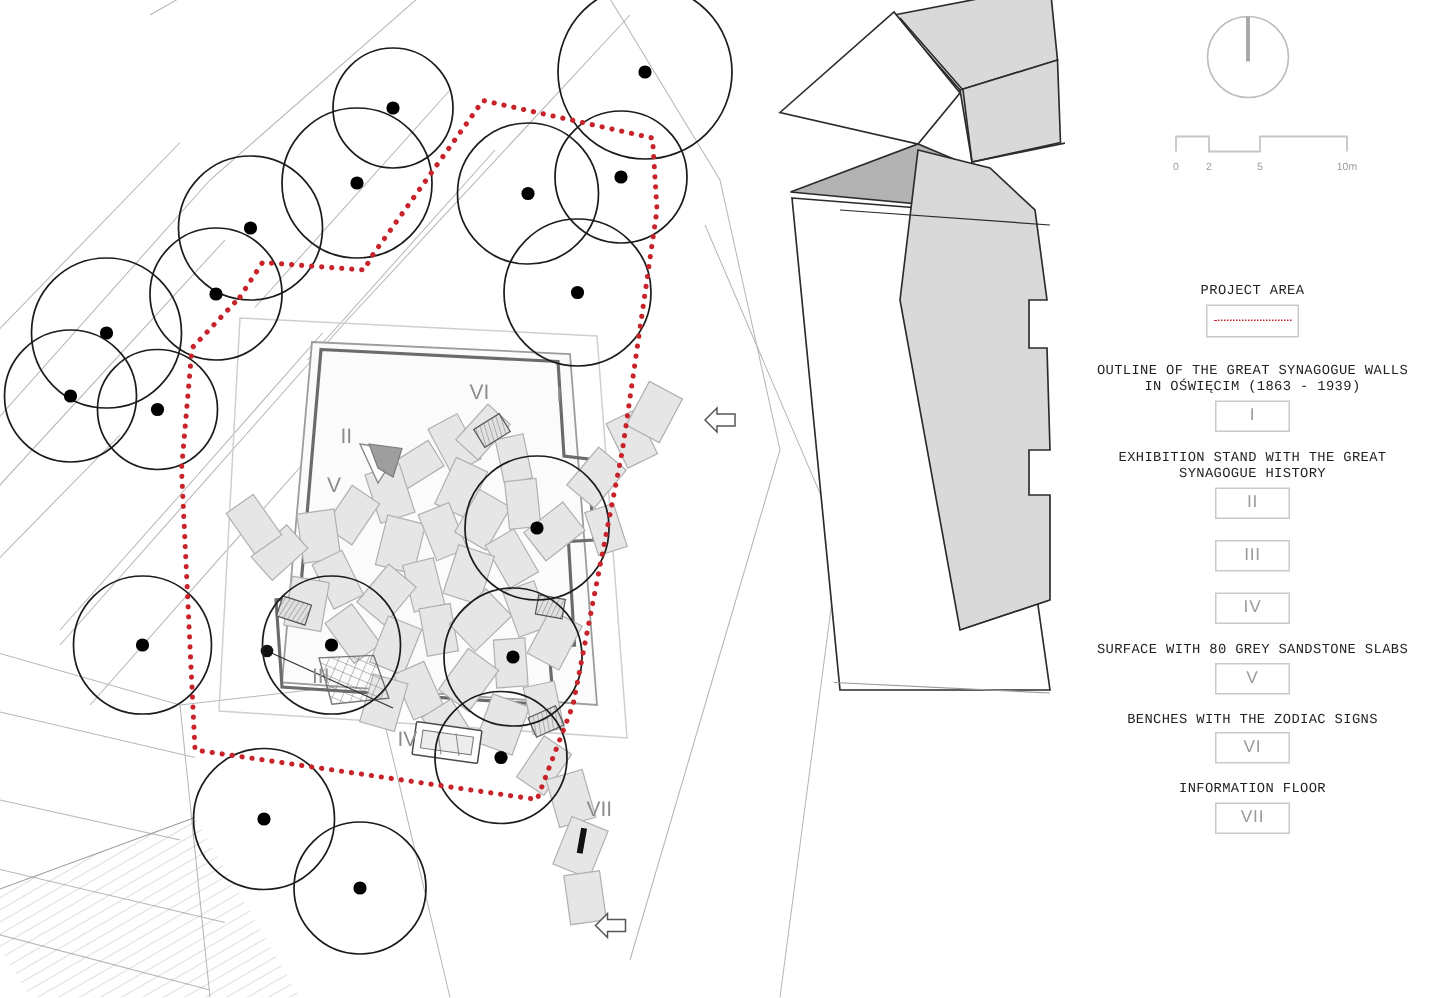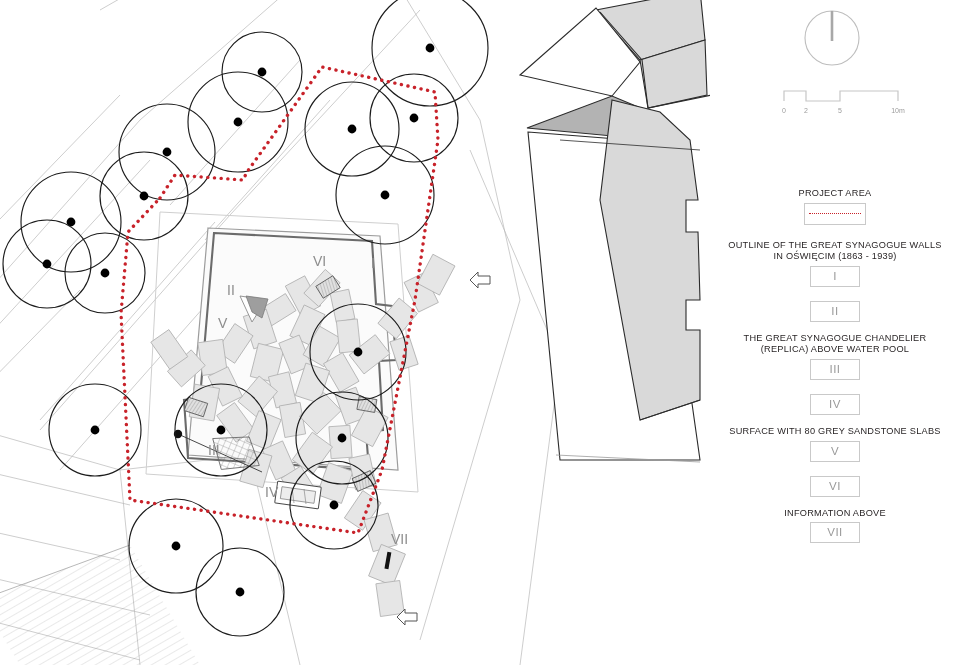--- a/index.html
+++ b/index.html
@@ -12,21 +12,21 @@
 
   
   #panel{position:absolute;left:710px;top:0;width:250px;height:665px;}
 
   #northwrap{position:absolute;left:92px;top:8px;}
   #scalewrap{position:absolute;left:70px;top:85px;}
 
   #legend{position:absolute;left:0;top:188px;width:250px;}
   .leg-item{width:250px;text-align:center;margin-bottom:11px;}
   .leg-text{font-size:9.2px;color:#231f20;letter-spacing:.25px;
-            line-height:11.6px;white-space:pre-line;}
+            line-height:11.6px;white-space:pre-line;font-family:Liberation Mono, monospace;}
   .leg-box{display:inline-block;margin-top:3px;width:48px;height:19px;
            border:1px solid #c9c9c9;background:#fff;
            line-height:19px;text-align:center;
            font-size:11.5px;color:#9a9a9a;letter-spacing:.5px;}
   .leg-box.dash{position:relative;width:60px;height:20px;}
   .leg-box.dash .dline{position:absolute;left:4px;right:4px;top:9px;
         height:0;border-top:1.6px dotted #c8222a;}
 </style>
 </head>
 <body>
@@ -251,22 +251,22 @@
           <text id="sc2" x="60" y="28" text-anchor="middle">5</text>
           <text id="sc3" x="118" y="28" text-anchor="middle">10m</text>
         </g>
       </svg>
     </div>
 
     <div id="legend">
         <div class="leg-item"><div class="leg-text">PROJECT AREA</div><div class="leg-box dash"><div class="dline"></div></div></div>
         <div class="leg-item"><div class="leg-text">OUTLINE OF THE GREAT SYNAGOGUE WALLS
 IN OŚWIĘCIM (1863 - 1939)</div><div class="leg-box">I</div></div>
-        <div class="leg-item"><div class="leg-box">II</div></div>
-        <div class="leg-item"><div class="leg-text">THE GREAT SYNAGOGUE CHANDELIER
-(REPLICA) ABOVE WATER POOL</div><div class="leg-box">III</div></div>
+        <div class="leg-item"><div class="leg-text">EXHIBITION STAND WITH THE GREAT
+SYNAGOGUE HISTORY</div><div class="leg-box">II</div></div>
+        <div class="leg-item"><div class="leg-box">III</div></div>
         <div class="leg-item"><div class="leg-box">IV</div></div>
         <div class="leg-item"><div class="leg-text">SURFACE WITH 80 GREY SANDSTONE SLABS</div><div class="leg-box">V</div></div>
-        <div class="leg-item"><div class="leg-box">VI</div></div>
-        <div class="leg-item"><div class="leg-text">INFORMATION ABOVE</div><div class="leg-box">VII</div></div>
+        <div class="leg-item"><div class="leg-text">BENCHES WITH THE ZODIAC SIGNS</div><div class="leg-box">VI</div></div>
+        <div class="leg-item"><div class="leg-text">INFORMATION FLOOR</div><div class="leg-box">VII</div></div>
       </div>
   </div>
 </div>
 
 </body></html>

